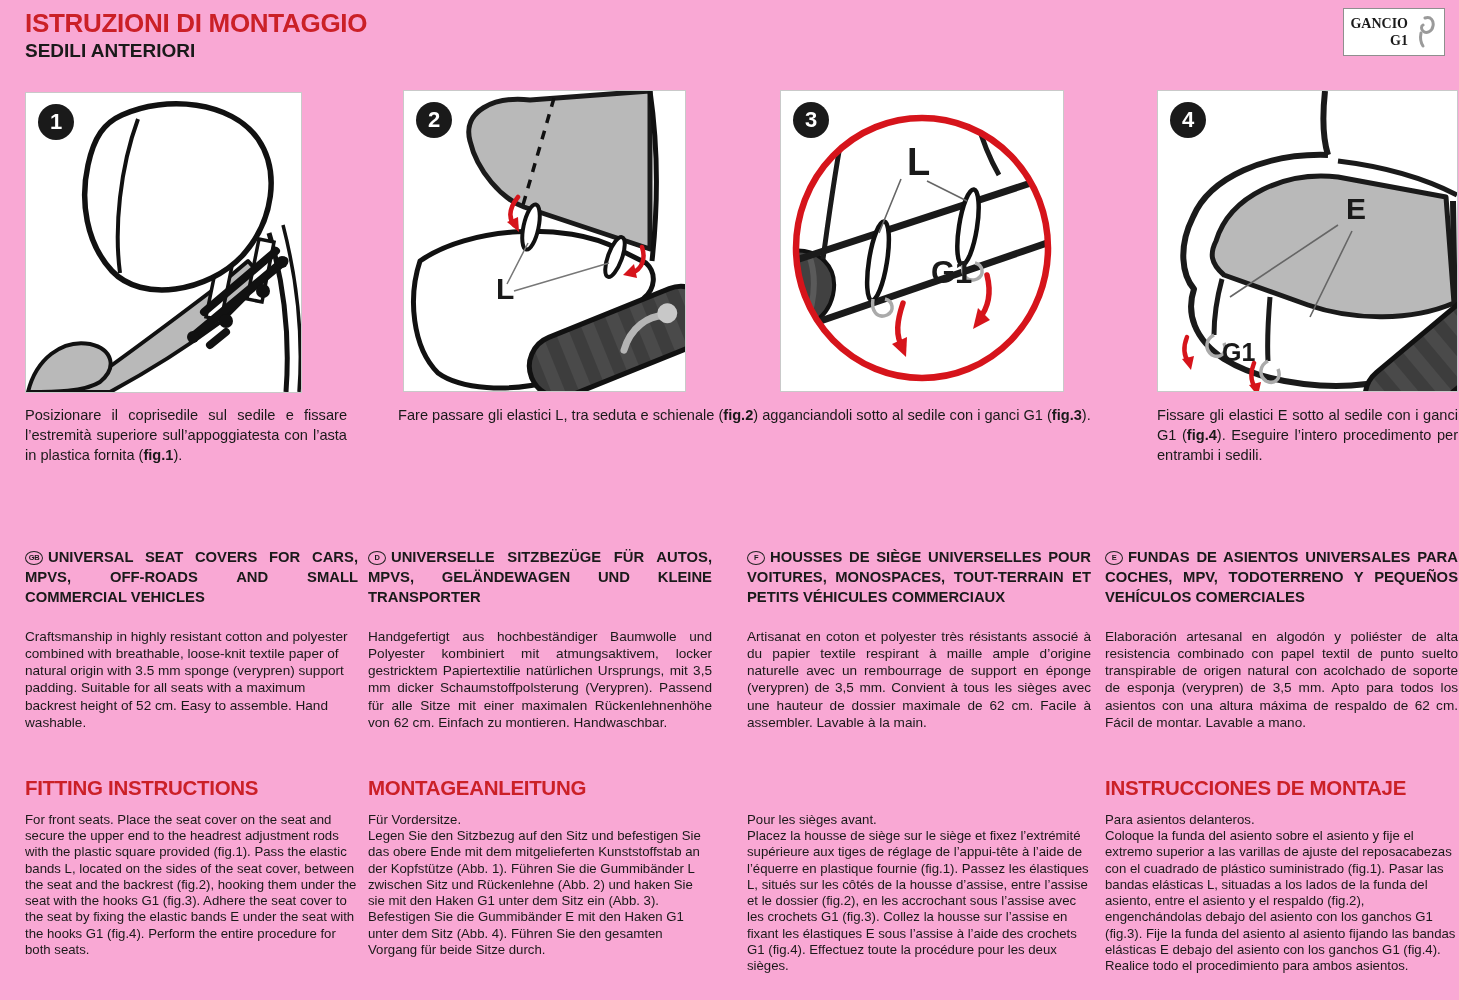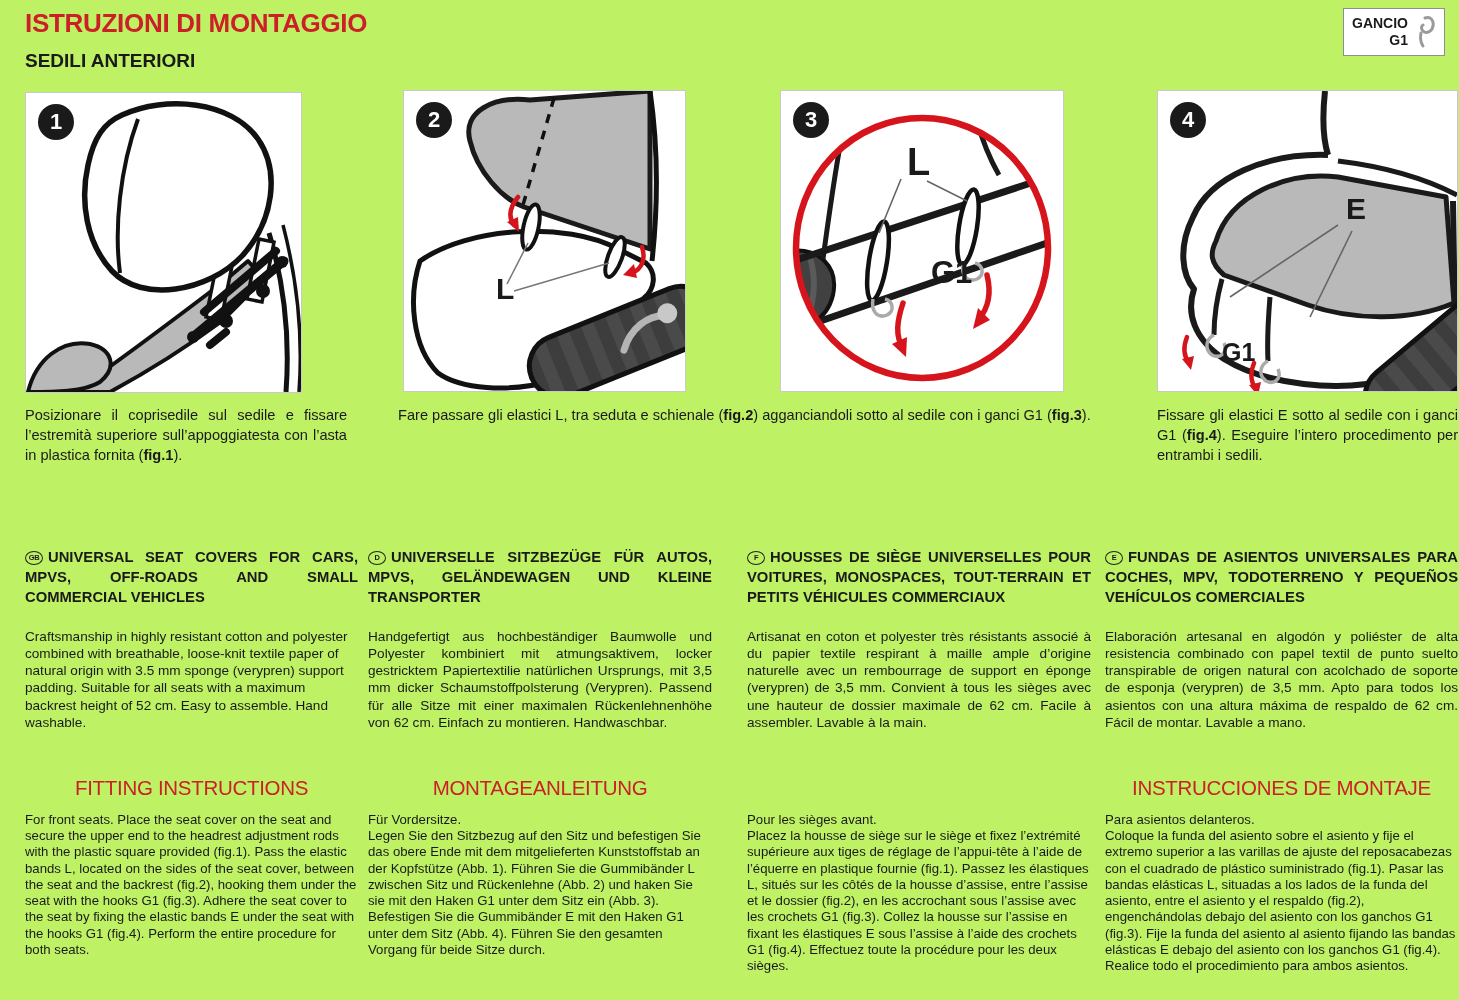--- a/index.html
+++ b/index.html
@@ -1,29 +1,29 @@
 <!DOCTYPE html>
 <html><head>
 <meta charset="utf-8">
 <style>
   * { margin:0; padding:0; box-sizing:border-box; }
   html,body { background:#ffffff; }
   .page {
-    position:relative; width:1459px; height:1000px; background:#bef264;
+    position:relative; width:1459px; height:1000px; background:#f9a8d4;
     font-family:"Liberation Sans", sans-serif; color:#1a1a1a; overflow:hidden;
   }
   .abs { position:absolute; }
   
   .title { left:25px; top:8px; font-size:26px; font-weight:bold; color:#cb2027; letter-spacing:-0.3px; }
-  .subtitle { left:25px; top:40px; font-size:19px; font-weight:bold; color:#1a1a1a;margin-top:10px; }
+  .subtitle { left:25px; top:40px; font-size:19px; font-weight:bold; color:#1a1a1a; }
   .hook-box {
     left:1343px; top:8px; width:102px; height:48px; border:1px solid #8f8f8f;
     display:flex; align-items:center; justify-content:flex-end; padding:4px 8px 4px 6px; gap:6px; background:#fff;
   }
-  .hook-box .txt { text-align:right; font-weight:bold; font-size:14px; line-height:1.25; }
+  .hook-box .txt { text-align:right; font-weight:bold; font-size:14px; line-height:1.25;font-family:Liberation Serif, serif; }
   
   .fig-box { border:1px solid #c9c9c9; background:#fff; overflow:hidden; }
   .fig-box svg { position:absolute; left:0; top:0; }
   .fig-badge {
     position:absolute; left:12px; top:11px; width:36px; height:36px; border-radius:50%;
     background:#1a1a1a; color:#fff; font-weight:bold; font-size:22px;
     display:flex; align-items:center; justify-content:center; z-index:3;
   }
   #fig1 { left:25px;  top:92px; width:277px; height:301px; }
   #fig2 { left:403px; top:90px; width:283px; height:302px; }
@@ -43,21 +43,21 @@
     letter-spacing:-0.4px; vertical-align:2px; margin-right:5px;
   }
   .lang-body { font-size:13.6px; line-height:1.26; text-align:justify; }
   .col1 { left:25px;   width:333px; }
   .col2 { left:368px;  width:344px; }
   .col3 { left:747px;  width:344px; }
   .col4 { left:1105px; width:353px; }
   .desc-head { top:548px; }
   .desc-body { top:628px; }
   
-  .fit-head { top:776px; font-size:20.5px; font-weight:normal; color:#cb2027; letter-spacing:-0.3px;text-align:center; }
+  .fit-head { top:776px; font-size:20.5px; font-weight:bold; color:#cb2027; letter-spacing:-0.3px; }
   .fit-body { top:812px; font-size:13.2px; line-height:1.23; white-space:pre-line; text-align:left; }
 </style>
 </head>
 <body>
 
 <div class="page">
 
   <div class="abs title">ISTRUZIONI DI MONTAGGIO</div>
   <div class="abs subtitle">SEDILI ANTERIORI</div>
 

